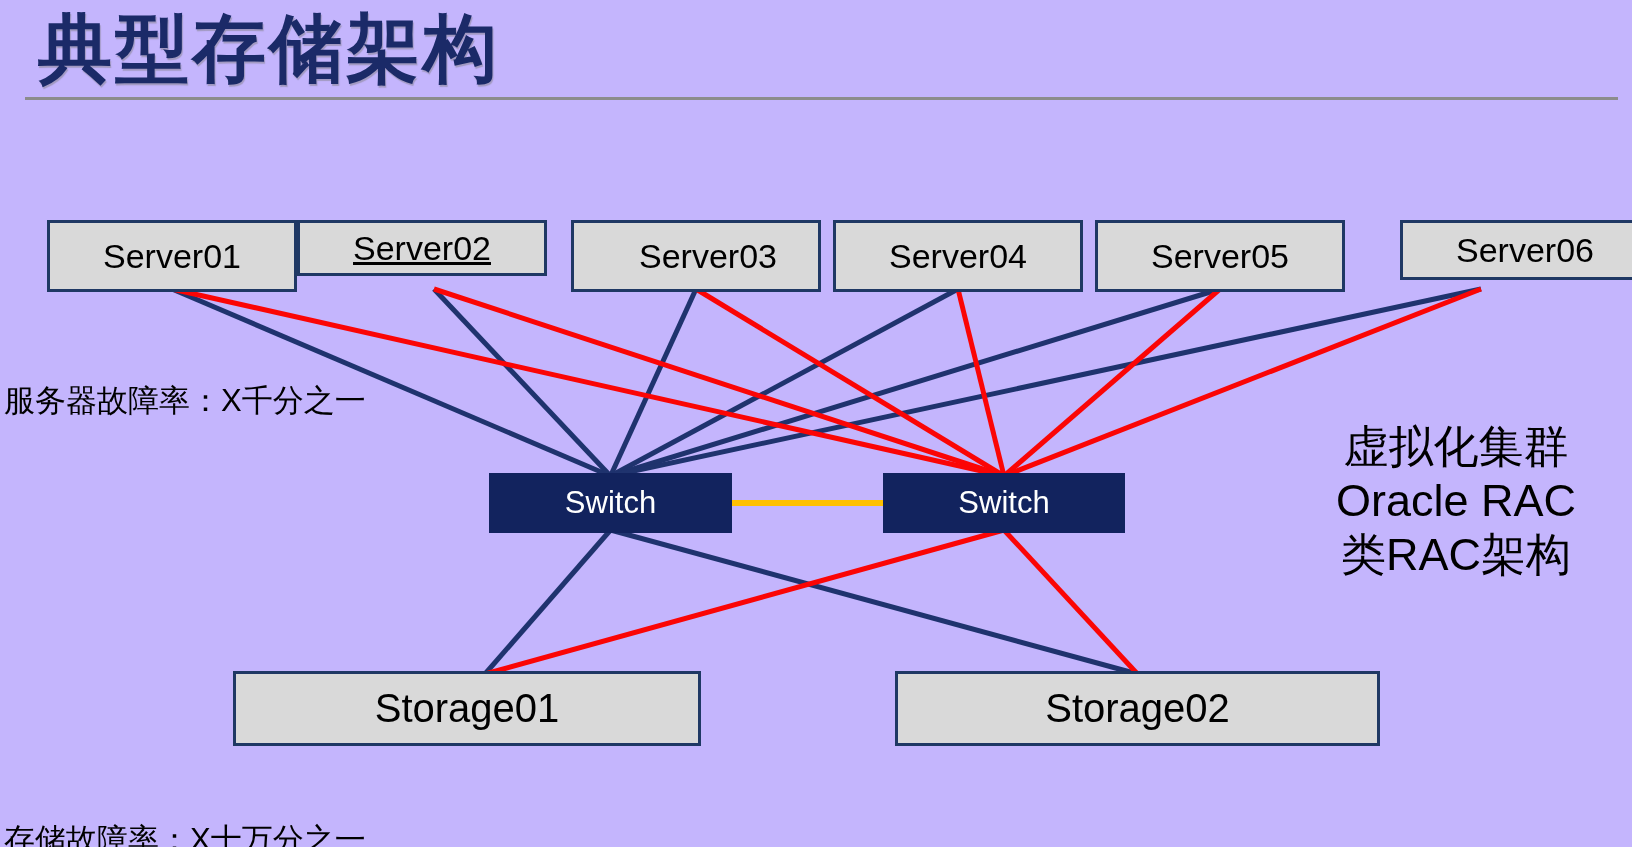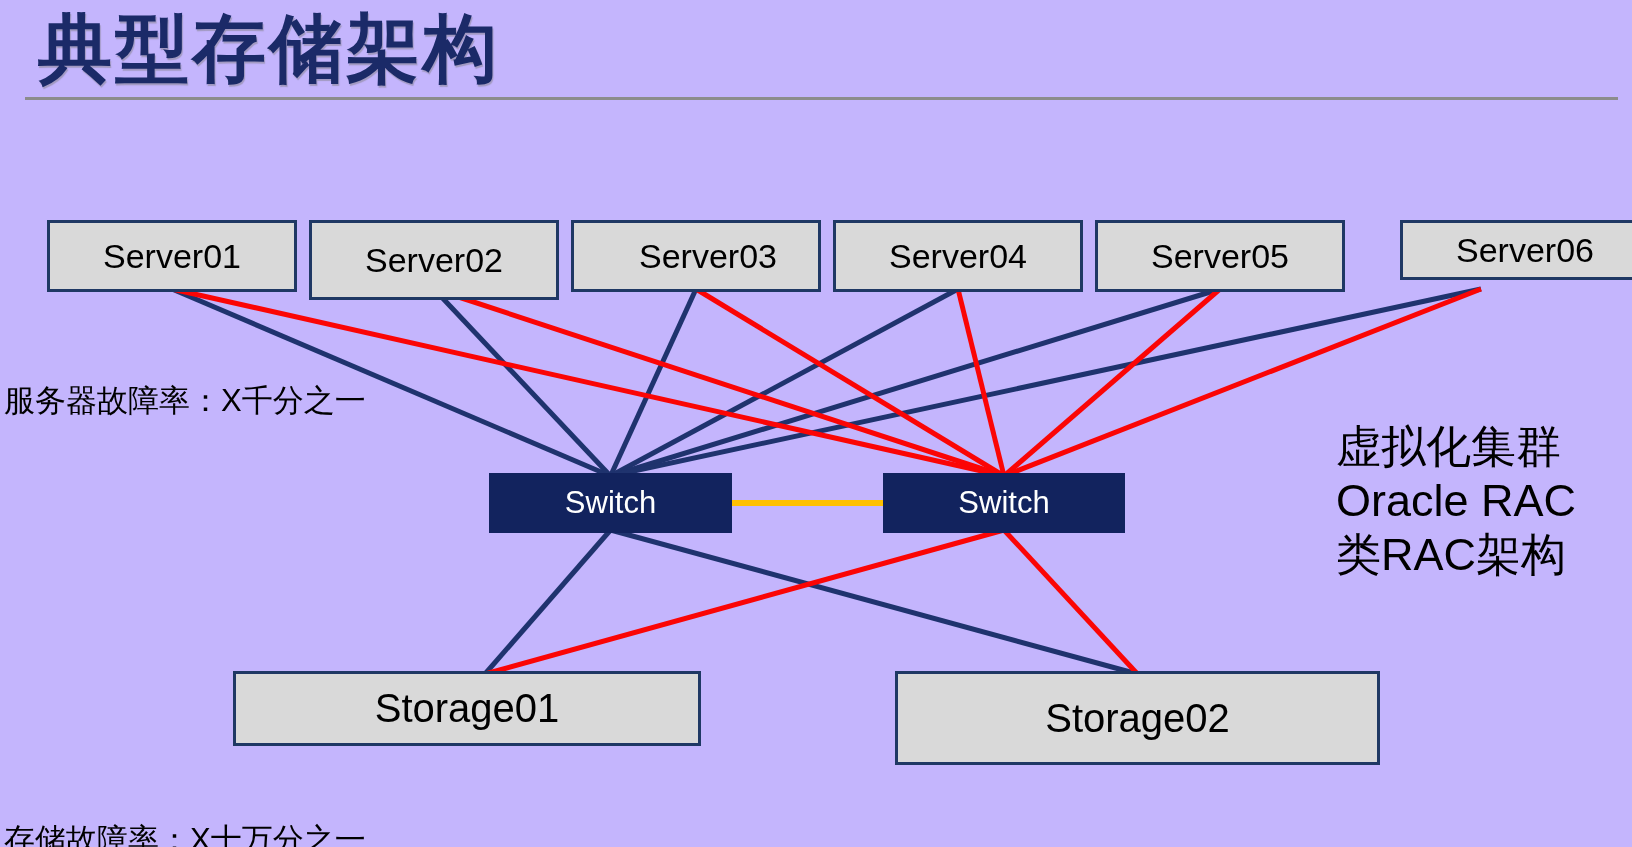--- a/index.html
+++ b/index.html
@@ -39,21 +39,21 @@
   }
   .annotation{
     position:absolute;left:4px;
     font-size:31px;color:#000;white-space:nowrap;
   }
   #server-rate-label{top:380px;}
   #storage-rate-label{top:819px;}
   #side-note{
     position:absolute;left:1336px;top:420px;
     font-size:45px;line-height:54px;color:#000;
-    text-align:left;white-space:nowrap;
+    text-align:center;white-space:nowrap;
   }
 </style>
 </head>
 <body>
 
 <div id="slide">
 
   <div id="page-title">典型存储架构</div>
   <div id="title-divider"></div>
 
@@ -73,21 +73,21 @@
       <line x1="610.5" y1="530" x2="485" y2="674" stroke="#1F336E" stroke-width="5"></line>
       <line x1="610.5" y1="530" x2="1137.5" y2="674" stroke="#1F336E" stroke-width="5"></line>
       <line x1="1004" y1="530" x2="485" y2="674" stroke="#FB0505" stroke-width="5"></line>
       <line x1="1004" y1="530" x2="1137.5" y2="674" stroke="#FB0505" stroke-width="5"></line>
       <line x1="732" y1="503" x2="883" y2="503" stroke="#FFC000" stroke-width="6"></line>
     </svg>
 
   <div class="node server" style="left: 47px; top: 220px; width: 250px; height: 72px;">
     <span>Server01</span>
   </div>
-  <div class="node server" style="left: 309px; top: 220px; width: 250px; height: 80px;">
+  <div class="node server" style="left: 297px; top: 220px; width: 250px; height: 56px; text-decoration: underline;">
     <span>Server02</span>
   </div>
   <div class="node server" style="left: 571px; top: 220px; width: 250px; height: 72px; padding-left: 24px;">
     <span>Server03</span>
   </div>
   <div class="node server" style="left: 833px; top: 220px; width: 250px; height: 72px;">
     <span>Server04</span>
   </div>
   <div class="node server" style="left: 1095px; top: 220px; width: 250px; height: 72px; justify-content: center;">
     <span>Server05</span>
@@ -99,21 +99,21 @@
   <div class="node switch" style="left: 489px; top: 473px; width: 243px; height: 60px;">
     <span>Switch</span>
   </div>
   <div class="node switch" style="left: 883px; top: 473px; width: 242px; height: 60px;">
     <span>Switch</span>
   </div>
 
   <div class="node storage" style="left: 233px; top: 671px; width: 468px; height: 75px;">
     <span>Storage01</span>
   </div>
-  <div class="node storage" style="left: 895px; top: 671px; width: 485px; height: 94px;">
+  <div class="node storage" style="left: 895px; top: 671px; width: 485px; height: 75px;">
     <span>Storage02</span>
   </div>
 
   <div class="annotation" id="server-rate-label">服务器故障率：X千分之一</div>
   <div class="annotation" id="storage-rate-label">存储故障率：X十万分之一</div>
 
   <div id="side-note">
     <div>虚拟化集群</div>
     <div>Oracle RAC</div>
     <div>类RAC架构</div>

